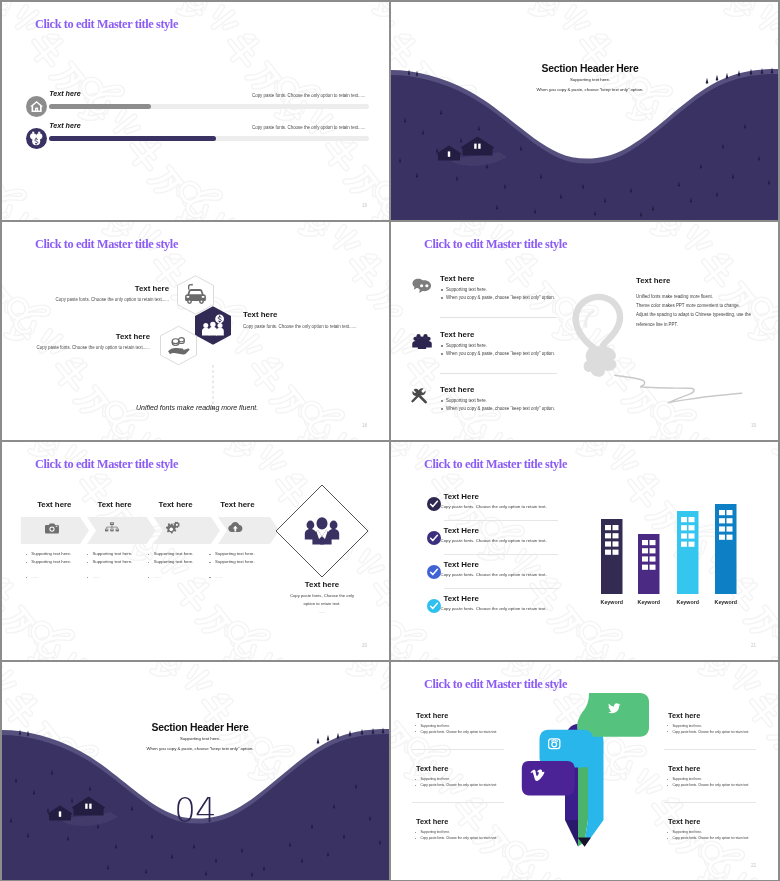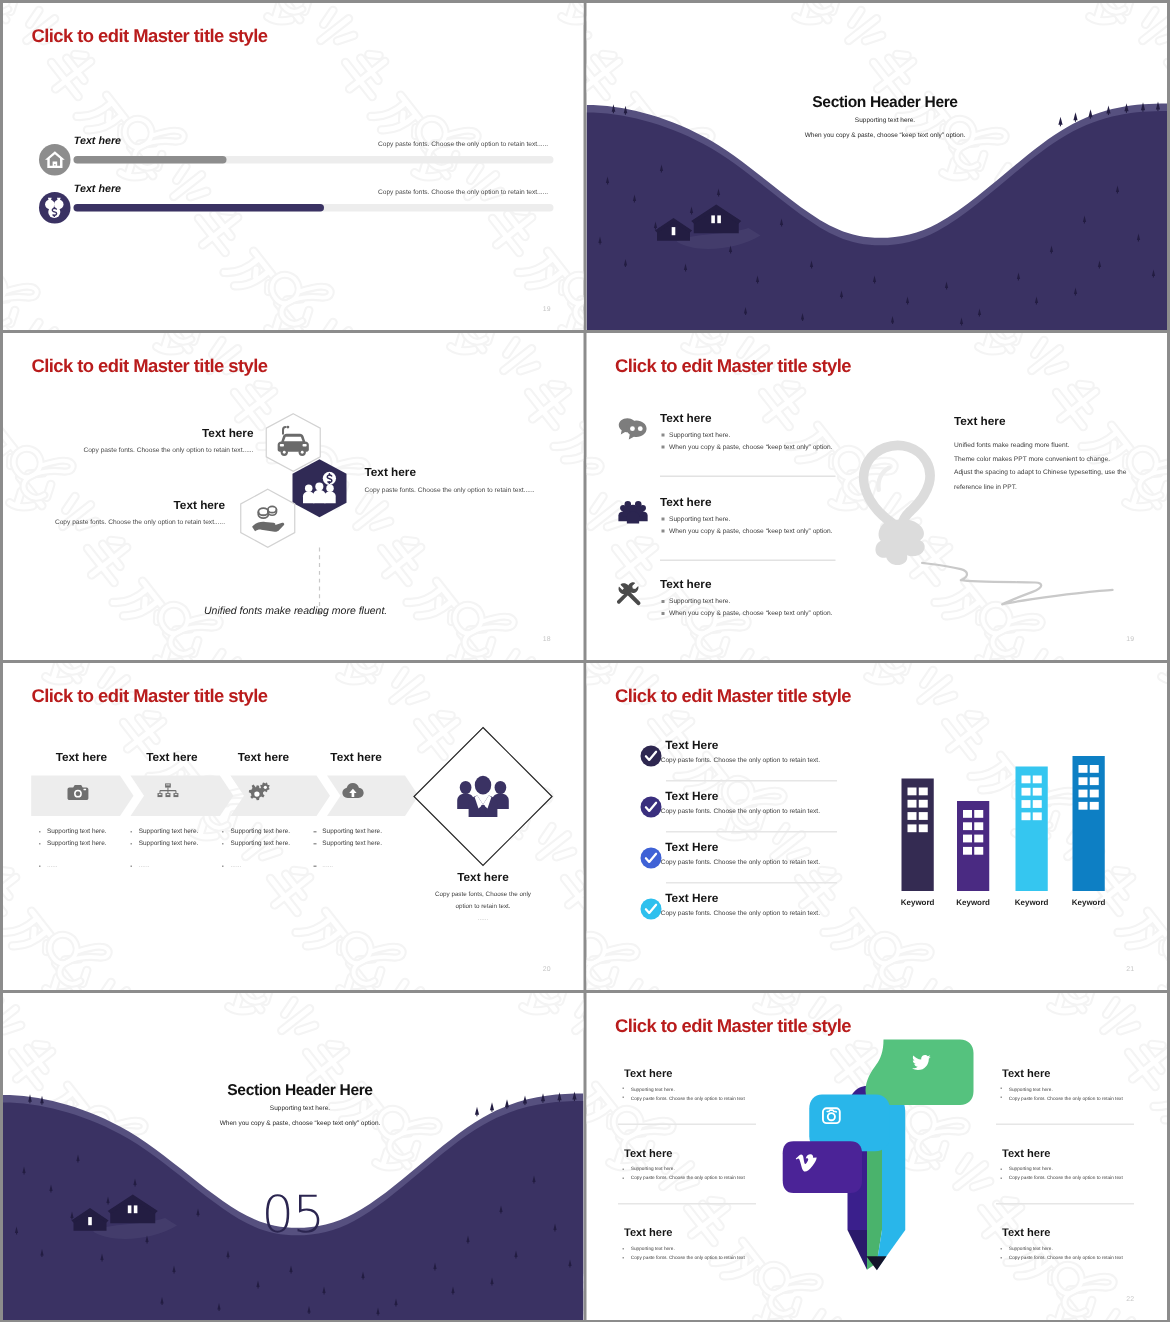--- a/index.html
+++ b/index.html
@@ -2,21 +2,21 @@
 <html><head>
 <meta charset="utf-8">
 <style>
   html,body{margin:0;padding:0;}
   body{width:780px;height:881px;background:#8c8c8c;font-family:"Liberation Sans",sans-serif;overflow:hidden;}
   .grid{position:absolute;left:0;top:0;width:780px;height:881px;}
   .slide{position:absolute;background:#fff;overflow:hidden;width:387px;height:218px;}
   .c0{left:2px;} .c1{left:391px;}
   .r0{top:2px;} .r1{top:222px;} .r2{top:442px;} .r3{top:662px;}
   .wm{position:absolute;left:0;top:0;width:387px;height:218px;pointer-events:none;}
-  .ttl{position:absolute;left:19px;top:15.3px;font-size:12.3px;font-weight:bold;color:#b91c1c;letter-spacing:-0.38px;white-space:nowrap;}
+  .ttl{position:absolute;left:33px;top:15.3px;font-size:12.3px;font-weight:bold;color:#8b5cf6;letter-spacing:-0.38px;white-space:nowrap;font-family:Liberation Serif, serif;}
   .pg{position:absolute;right:22px;bottom:12.5px;font-size:4.6px;color:#c6c6c6;}
   .abs{position:absolute;}
   .nw{white-space:nowrap;}
   .th{font-size:7.85px;font-weight:bold;color:#151515;}
   .cp{font-size:4.43px;color:#4a4a4a;}
   .scene{position:absolute;left:0;top:0;width:387px;height:218px;}
 </style>
 </head>
 <body>
 
@@ -835,21 +835,21 @@
         <path d="M250.0 209.6 L251.1 214.0 L248.9 214.0 Z" fill="#231d42"></path>
         <rect x="249.7" y="213.6" width="0.7" height="1.4" fill="#231d42"></rect>
         <path d="M204.0 208.6 L205.1 213.0 L202.9 213.0 Z" fill="#231d42"></path>
         <rect x="203.7" y="212.6" width="0.7" height="1.4" fill="#231d42"></rect>
         <path d="M342.0 171.6 L343.1 176.0 L340.9 176.0 Z" fill="#231d42"></path>
         <rect x="341.6" y="175.6" width="0.7" height="1.4" fill="#231d42"></rect>
       </svg>
 <div class="abs nw" style="left:100px;top:60px;width:196px;text-align:center;font-size:10.4px;font-weight:bold;color:#121212;letter-spacing:-0.25px;">Section Header Here</div>
 <div class="abs nw" style="left:100px;top:74px;width:196px;text-align:center;font-size:4.33px;color:#1f1f1f;">Supporting text here.</div>
 <div class="abs nw" style="left:100px;top:84px;width:196px;text-align:center;font-size:4.33px;color:#1f1f1f;">When you copy &amp; paste, choose “keep text only” option.</div>
-<div class="abs nw" style="left:143px;top:131px;width:100px;text-align:center;font-size:34px;color:#2b2550;font-weight:300;font-family:'DejaVu Sans',sans-serif;letter-spacing:-1px;line-height:1;">05</div>
+<div class="abs nw" style="left:143px;top:131px;width:100px;text-align:center;font-size:34px;color:#2b2550;font-weight:300;font-family:'DejaVu Sans',sans-serif;letter-spacing:-1px;line-height:1;">04</div>
 </div>
 <div class="slide r3 c1">
 <svg class="wm" viewBox="0 0 387 218">
         <use href="#wmu" transform="translate(-651,-258) rotate(52) scale(1.35)"></use>
         <use href="#wmu" transform="translate(-455,-258) rotate(52) scale(1.35)"></use>
         <use href="#wmu" transform="translate(-259,-258) rotate(52) scale(1.35)"></use>
         <use href="#wmu" transform="translate(-63,-258) rotate(52) scale(1.35)"></use>
         <use href="#wmu" transform="translate(133,-258) rotate(52) scale(1.35)"></use>
         <use href="#wmu" transform="translate(329,-258) rotate(52) scale(1.35)"></use>
         <use href="#wmu" transform="translate(-553,-154) rotate(52) scale(1.35)"></use>

